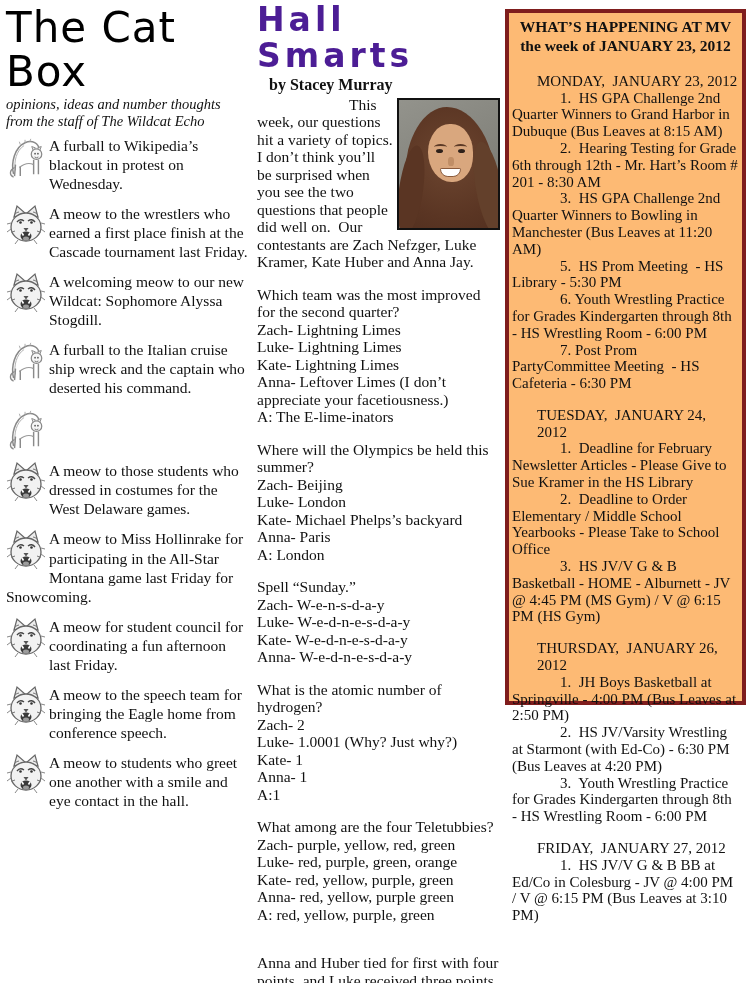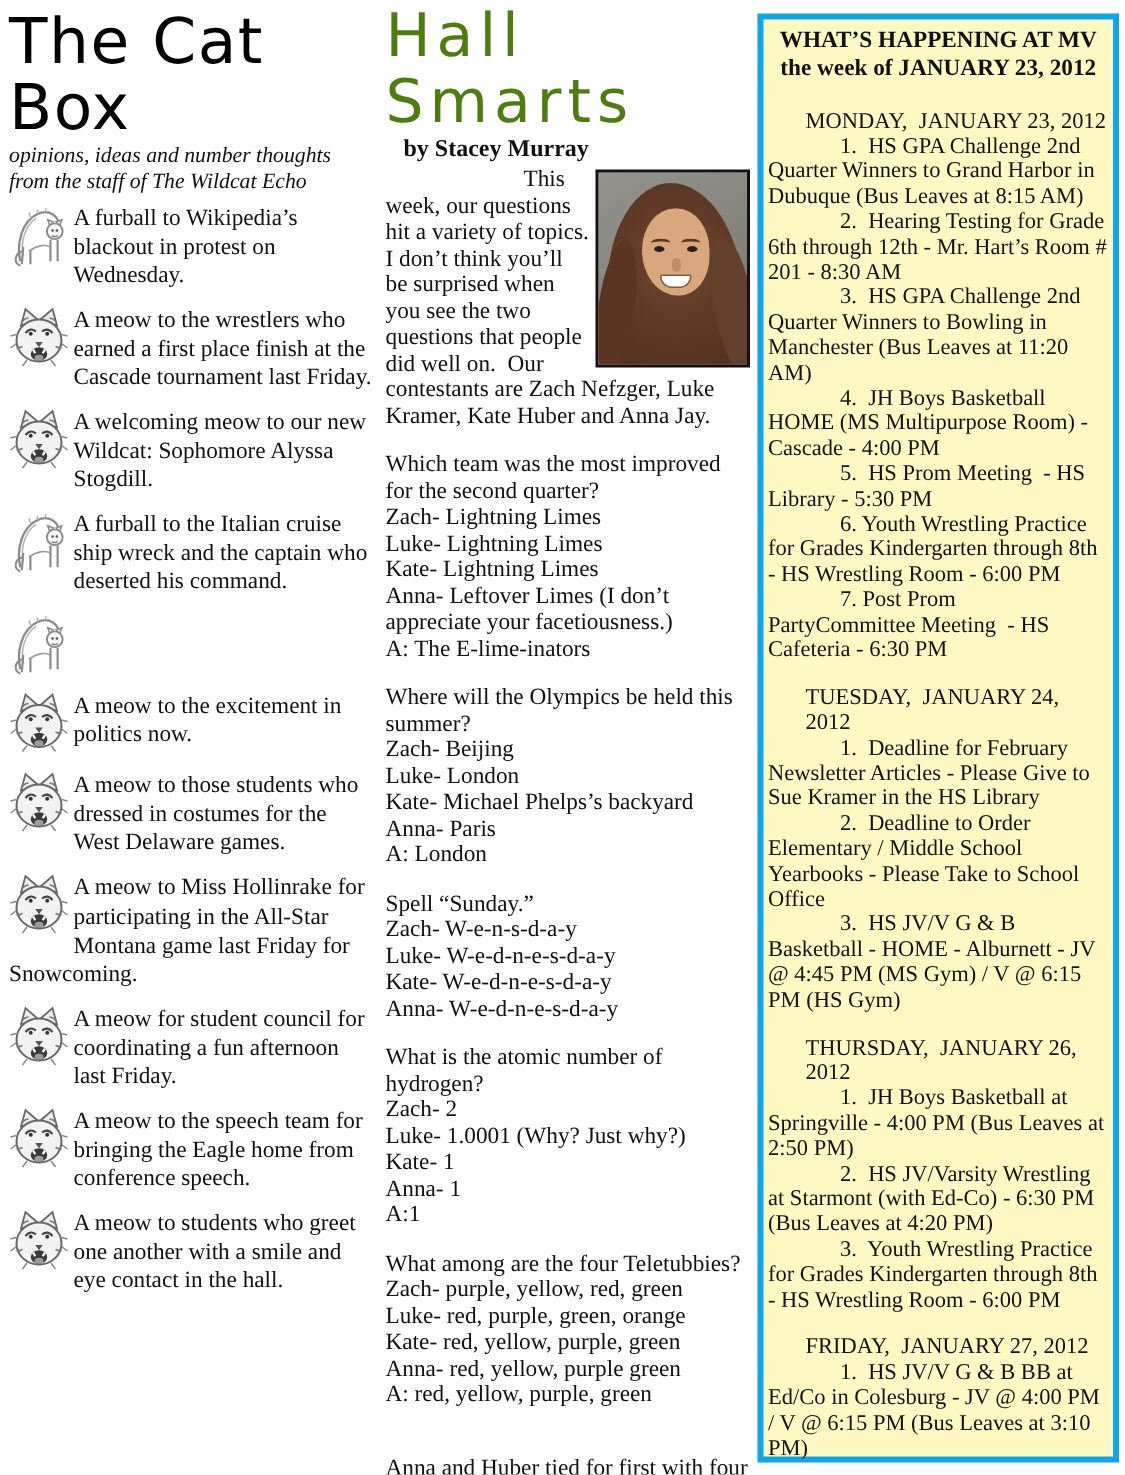--- a/index.html
+++ b/index.html
@@ -11,22 +11,22 @@
   
   .col-left { left:6px; top:6px; width:244px; }
   .catbox-title { font-family:"DejaVu Sans", sans-serif; font-weight:500;
                   font-size:42px; letter-spacing:1px; line-height:1.05; color:#000; }
   .catbox-subtitle { font-style:italic; font-size:14.5px; line-height:1.15; margin:2px 0 6px 0; }
   .cat-item { overflow:hidden; margin-bottom:11px; font-size:15.5px; line-height:1.23; }
   .cat-icon { float:left; width:40px; height:42px; margin:0 3px 0 0; }
 
   
   .col-mid { left:257px; top:2px; width:243px; }
-  .hs-title { font-family:"DejaVu Sans", sans-serif; font-weight:normal;
-              font-size:40px; letter-spacing:4px; color:#4d7c0f; line-height:1.1; }
+  .hs-title { font-family:"DejaVu Sans", sans-serif; font-weight:bold;
+              font-size:33px; letter-spacing:4px; color:#4c1d95; line-height:1.1; }
   .hs-byline { font-weight:bold; font-size:16px; margin:1px 0 2px 12px; }
   .hs-body { font-size:15.5px; line-height:1.13; }
   .photo { float:right; width:103px; height:132px; border:2px solid #111;
            margin:2px 0 3px 4px; position:relative; overflow:hidden;
            background:linear-gradient(150deg,#93938c 0%,#83837c 55%,#6f6f68 100%); }
   .photo .hair { position:absolute; top:7px; left:6px; width:91px; height:150px;
                  background:radial-gradient(circle at 50% 35%, #6d4630 0%, #5a3523 55%, #4c2b1c 100%);
                  border-radius:46% 54% 42% 44%; }
   .photo .hair:before { content:""; position:absolute; left:-6px; top:38px; width:24px; height:90px;
                  background:#5a3523; border-radius:50%; transform:rotate(8deg); }
@@ -40,22 +40,22 @@
                 background:#2e211a; border-radius:50%; }
   .photo .nose { position:absolute; top:33px; left:20px; width:6px; height:9px;
                  background:#c08e66; border-radius:40%; }
   .photo .smile { position:absolute; top:44px; left:12px; width:21px; height:9px;
                   background:#fff; border:1px solid #8a5b3c; border-radius:2px 2px 14px 14px; }
   .intro { text-indent:92px; white-space:pre-wrap; }
   .qa { margin-top:15px; }
   .closing { margin-top:31px; }
 
   
-  .col-right { left:505px; top:9px; width:241px; height:966px;
-               background:#fef9c3; border:4px solid #0ea5e9; padding:4px 3px 0 3px; }
+  .col-right { left:505px; top:9px; width:241px; height:696px;
+               background:#fdba74; border:4px solid #7f1d1d; padding:4px 3px 0 3px; }
   .sched-header { text-align:center; font-weight:bold; font-size:15.5px; line-height:1.25; }
   .sched-body { font-size:15px; line-height:1.12; }
   .day { margin-top:15px; }
   .day-name { white-space:pre-wrap;margin-left:25px; }
   .sched-item { white-space:pre-wrap; text-indent:48px; }
   .sched-first { margin-top:17px; }
 
   .hidden-defs { position:absolute; width:0; height:0; overflow:hidden; }
 </style>
 </head>
@@ -126,26 +126,20 @@
   </div>
   <div class="cat-item">
     <svg class="cat-icon">
         <use href="#furball-cat"></use>
       </svg>
   </div>
   <div class="cat-item">
     <svg class="cat-icon">
         <use href="#meow-cat"></use>
       </svg>
-    <span>A meow to the excitement in politics now.</span>
-  </div>
-  <div class="cat-item">
-    <svg class="cat-icon">
-        <use href="#meow-cat"></use>
-      </svg>
     <span>A meow to those students who dressed in costumes for the West Delaware games.</span>
   </div>
   <div class="cat-item">
     <svg class="cat-icon">
         <use href="#meow-cat"></use>
       </svg>
     <span>A meow to Miss Hollinrake for participating in the All-Star Montana game last Friday for Snowcoming.</span>
   </div>
   <div class="cat-item">
     <svg class="cat-icon">
@@ -237,21 +231,20 @@
 <div class="col col-right">
   <p class="sched-header">WHAT’S HAPPENING AT MV</p>
   <p class="sched-header">the week of JANUARY 23, 2012</p>
 
   <div class="sched-body">
     <div class="day sched-first">
       <p class="day-name">MONDAY,  JANUARY 23, 2012</p>
       <p class="sched-item">1.  HS GPA Challenge 2nd Quarter Winners to Grand Harbor in Dubuque (Bus Leaves at 8:15 AM)</p>
       <p class="sched-item">2.  Hearing Testing for Grade 6th through 12th - Mr. Hart’s Room # 201 - 8:30 AM</p>
       <p class="sched-item">3.  HS GPA Challenge 2nd Quarter Winners to Bowling in Manchester (Bus Leaves at 11:20 AM)</p>
-      <p class="sched-item">4.  JH Boys Basketball HOME (MS Multipurpose Room) - Cascade - 4:00 PM</p>
       <p class="sched-item">5.  HS Prom Meeting  - HS Library - 5:30 PM</p>
       <p class="sched-item">6. Youth Wrestling Practice for Grades Kindergarten through 8th - HS Wrestling Room - 6:00 PM</p>
       <p class="sched-item">7. Post Prom PartyCommittee Meeting  - HS Cafeteria - 6:30 PM</p>
     </div>
 
     <div class="day">
       <p class="day-name">TUESDAY,  JANUARY 24, 2012</p>
       <p class="sched-item">1.  Deadline for February Newsletter Articles - Please Give to Sue Kramer in the HS Library</p>
       <p class="sched-item">2.  Deadline to Order Elementary / Middle School Yearbooks - Please Take to School Office</p>
       <p class="sched-item">3.  HS JV/V G &amp; B Basketball - HOME - Alburnett - JV @ 4:45 PM (MS Gym) / V @ 6:15 PM (HS Gym)</p>

